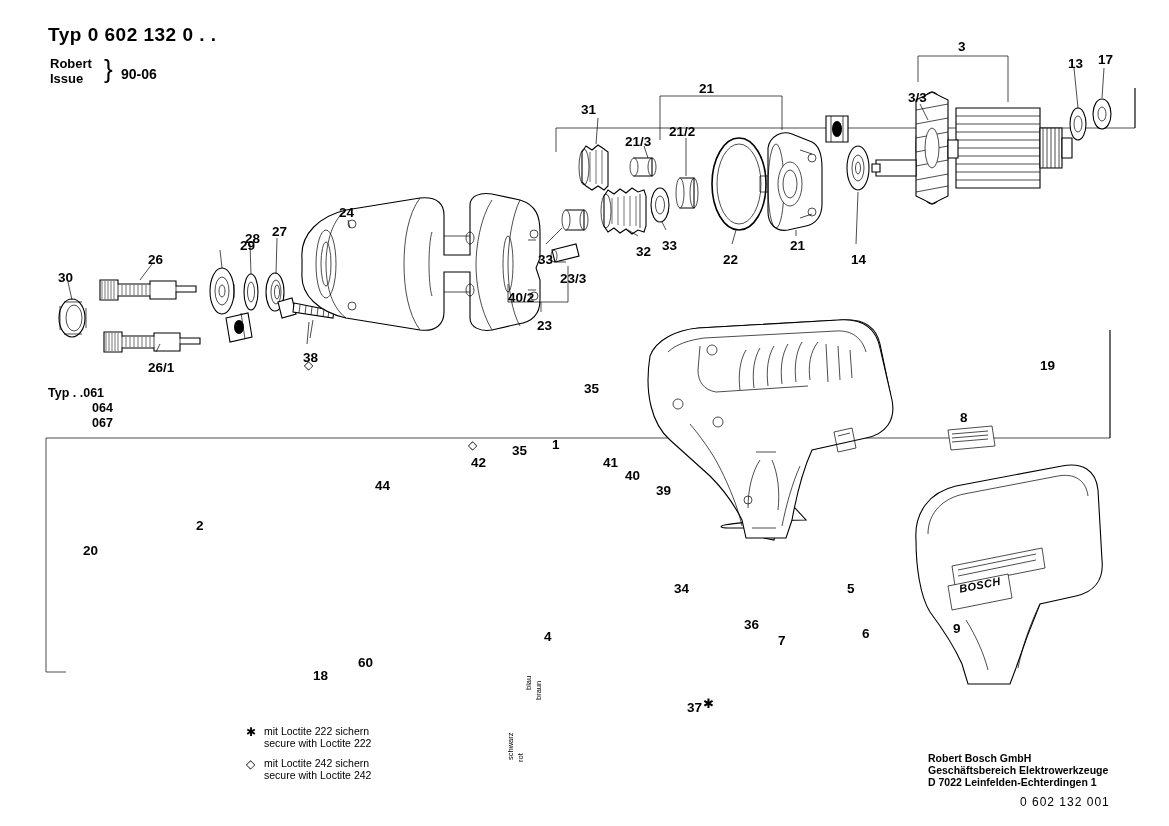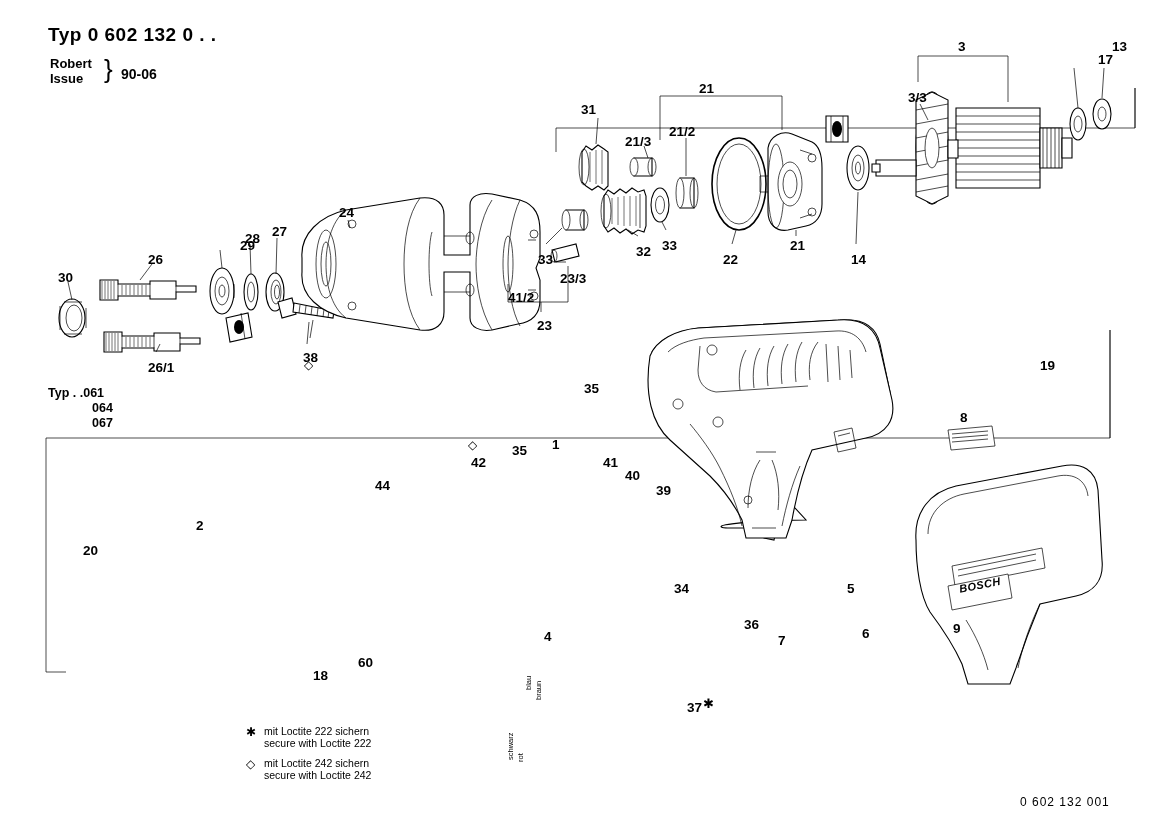--- a/index.html
+++ b/index.html
@@ -555,38 +555,38 @@
   <div class="abs" style="left:958px; top:583px; font-size:11px; font-weight:bold; font-style:italic; letter-spacing:0.5px; transform:rotate(-11deg); transform-origin:left top;">BOSCH</div>
 
   
   <div id="callouts">
       <div class="abs pnum" style="left: 581px; top: 102px;">31</div>
       <div class="abs pnum" style="left: 699px; top: 81px;">21</div>
       <div class="abs pnum" style="left: 625px; top: 134px;">21/3</div>
       <div class="abs pnum" style="left: 669px; top: 124px;">21/2</div>
       <div class="abs pnum" style="left: 958px; top: 39px;">3</div>
       <div class="abs pnum" style="left: 908px; top: 90px;">3/3</div>
-      <div class="abs pnum" style="left: 1068px; top: 39px; margin-left: 44px;">13</div>
+      <div class="abs pnum" style="left: 1068px; top: 56px;">13</div>
       <div class="abs pnum" style="left: 1098px; top: 52px;">17</div>
       <div class="abs pnum" style="left: 851px; top: 252px;">14</div>
       <div class="abs pnum" style="left: 790px; top: 238px;">21</div>
       <div class="abs pnum" style="left: 723px; top: 252px;">22</div>
       <div class="abs pnum" style="left: 538px; top: 252px;">33</div>
       <div class="abs pnum" style="left: 636px; top: 244px; text-align: center;">32</div>
       <div class="abs pnum" style="left: 662px; top: 238px;">33</div>
       <div class="abs pnum" style="left: 339px; top: 205px;">24</div>
       <div class="abs pnum" style="left: 213px; top: 238px; margin-left: 27px;">29</div>
       <div class="abs pnum" style="left: 245px; top: 231px;">28</div>
       <div class="abs pnum" style="left: 272px; top: 224px;">27</div>
       <div class="abs pnum" style="left: 148px; top: 252px;">26</div>
       <div class="abs pnum" style="left: 58px; top: 270px;">30</div>
       <div class="abs pnum" style="left: 148px; top: 360px;">26/1</div>
       <div class="abs pnum" style="left: 303px; top: 350px;">38</div>
       <div class="abs pnum" style="left: 560px; top: 271px;">23/3</div>
-      <div class="abs pnum" style="left: 508px; top: 290px;">41/2</div>
+      <div class="abs pnum" style="left: 508px; top: 290px;">40/2</div>
       <div class="abs pnum" style="left: 537px; top: 318px;">23</div>
       <div class="abs pnum" style="left: 1040px; top: 358px;">19</div>
       <div class="abs pnum" style="left: 960px; top: 410px;">8</div>
       <div class="abs pnum" style="left: 953px; top: 621px;">9</div>
       <div class="abs pnum" style="left: 584px; top: 381px;">35</div>
       <div class="abs pnum" style="left: 512px; top: 443px;">35</div>
       <div class="abs pnum" style="left: 471px; top: 455px;">42</div>
       <div class="abs pnum" style="left: 552px; top: 437px;">1</div>
       <div class="abs pnum" style="left: 603px; top: 455px;">41</div>
       <div class="abs pnum" style="left: 625px; top: 468px;">40</div>
@@ -627,15 +627,20 @@
       <div>secure with Loctite 222</div>
     </div>
     <div class="row">
       <span class="mk">◇</span>
       <div>mit Loctite 242 sichern</div>
       <div>secure with Loctite 242</div>
     </div>
   </div>
 
   
+  <div class="abs foot-addr">
+    <div>Robert Bosch GmbH</div>
+    <div>Geschäftsbereich Elektrowerkzeuge</div>
+    <div>D 7022 Leinfelden-Echterdingen 1</div>
+  </div>
   <div class="abs foot-id">0 602 132 001</div>
 
 </div>
 
 </body></html>

